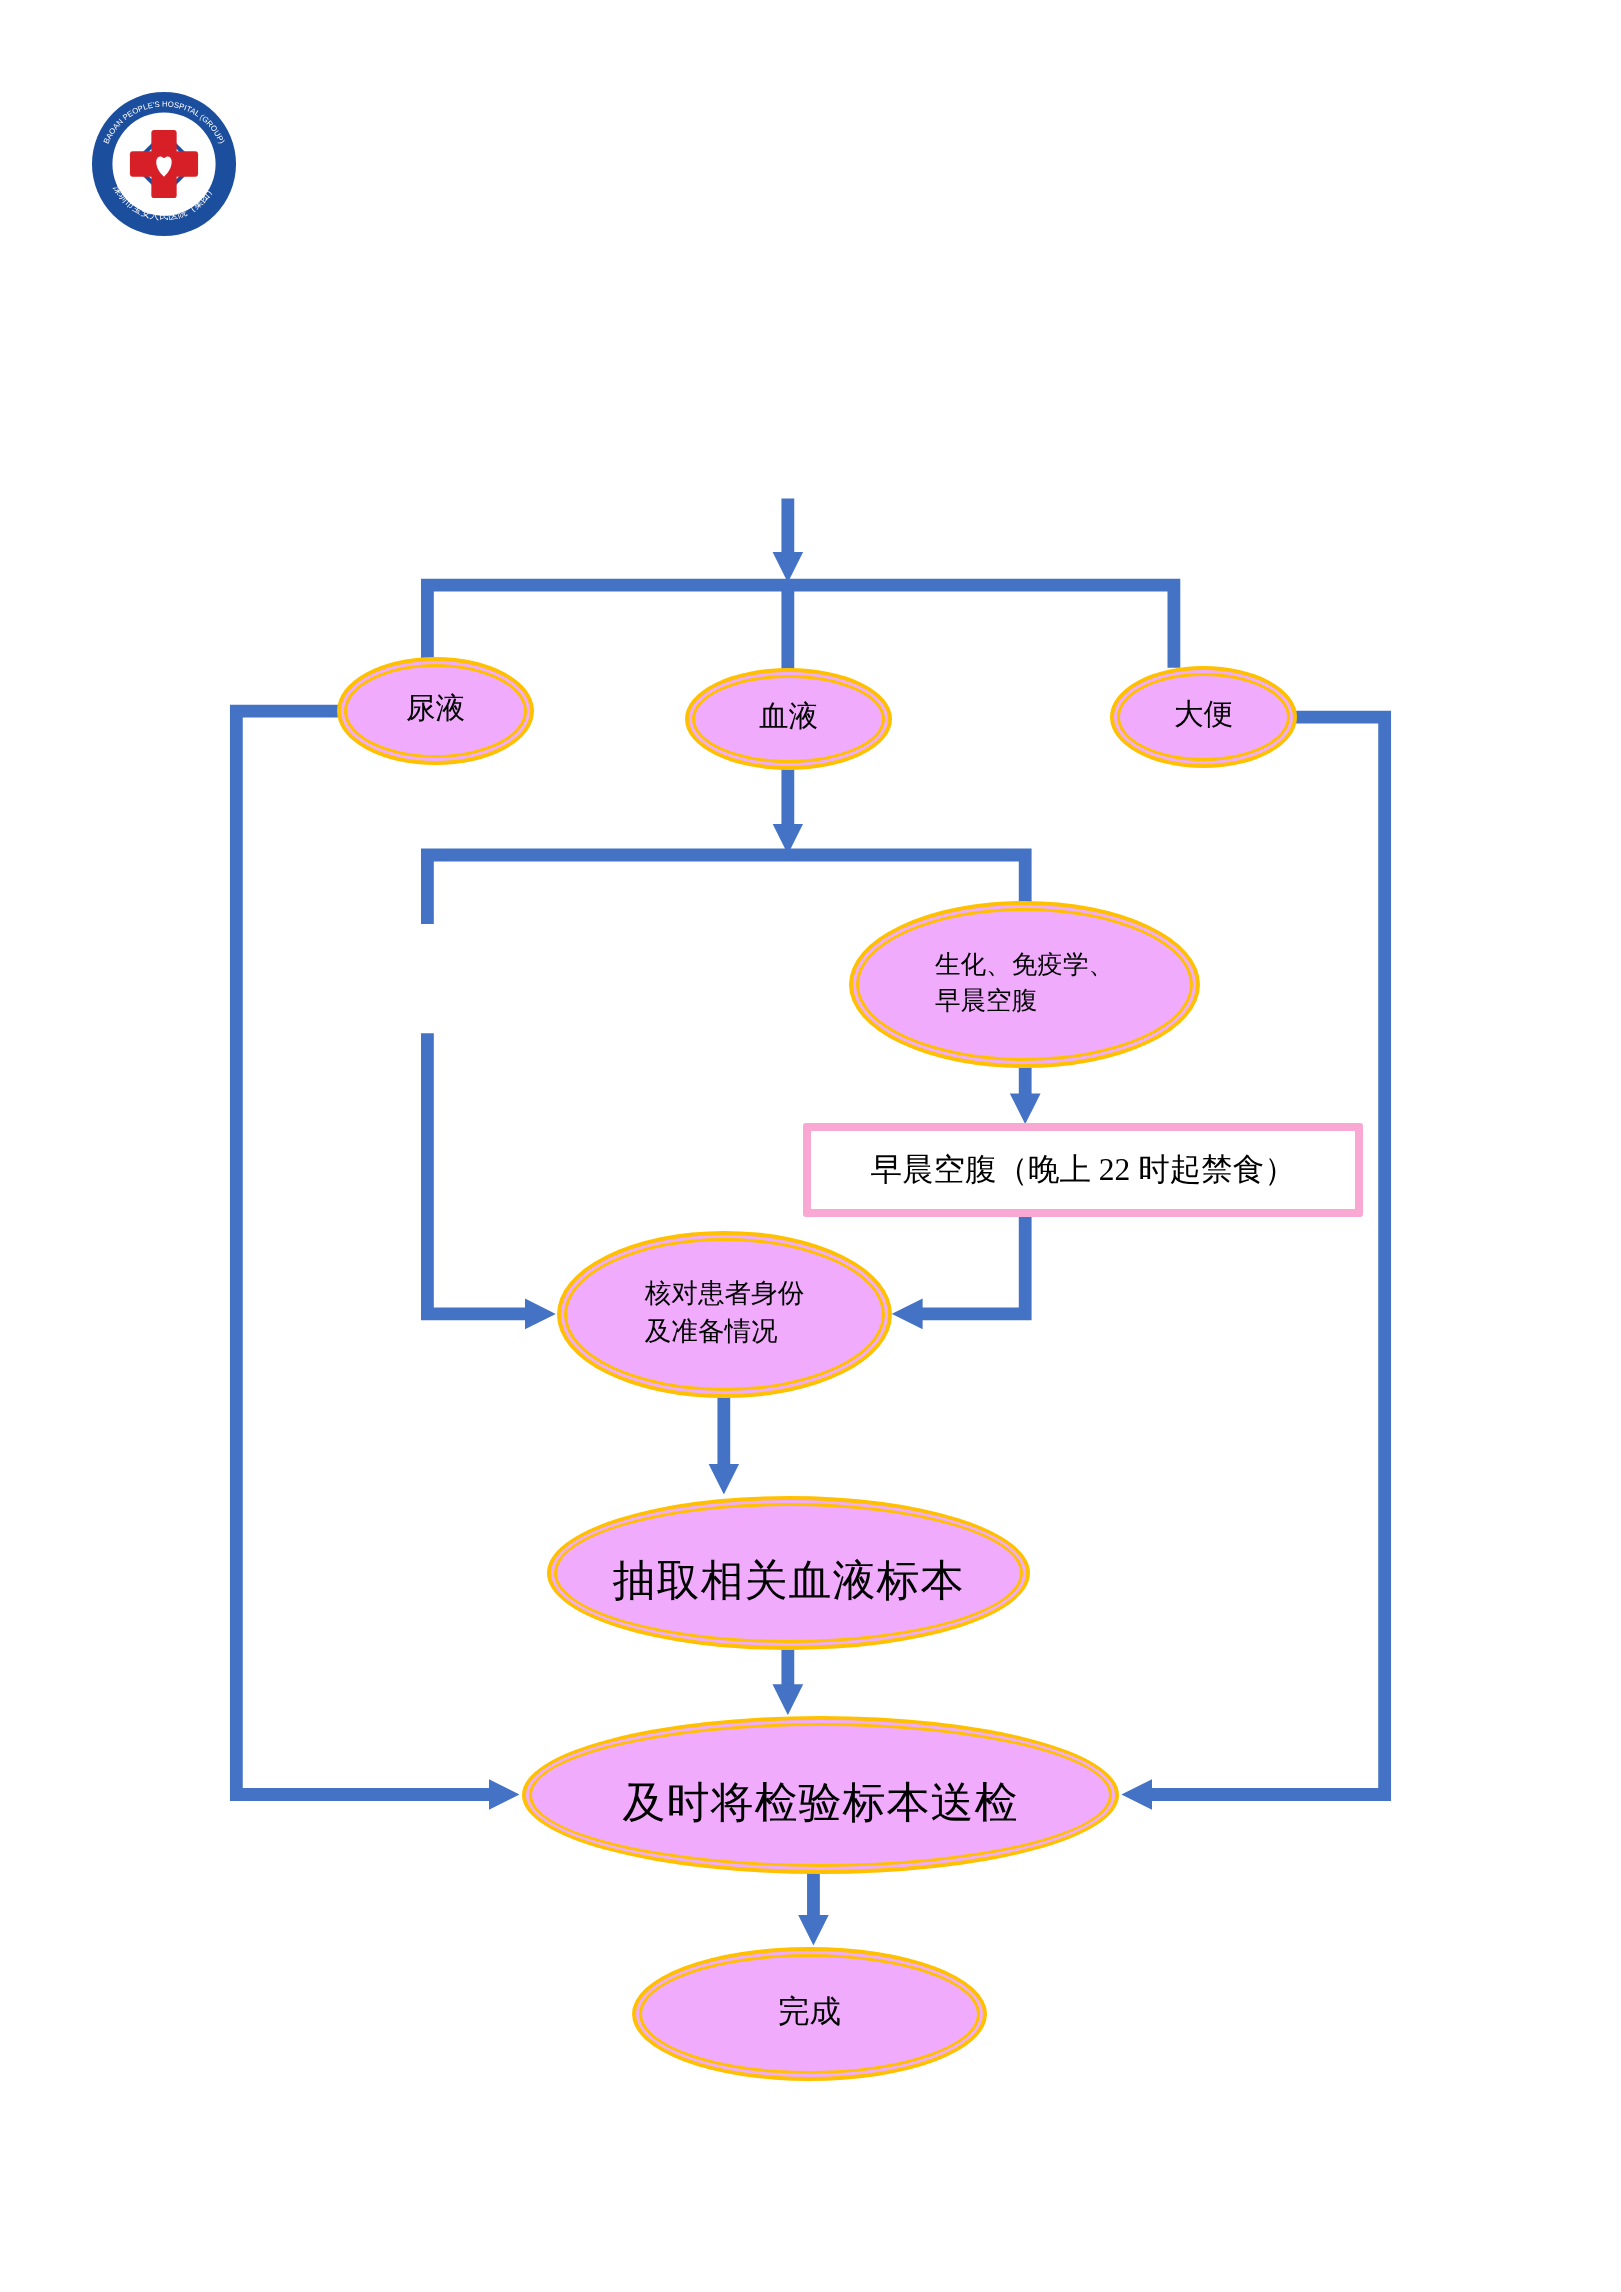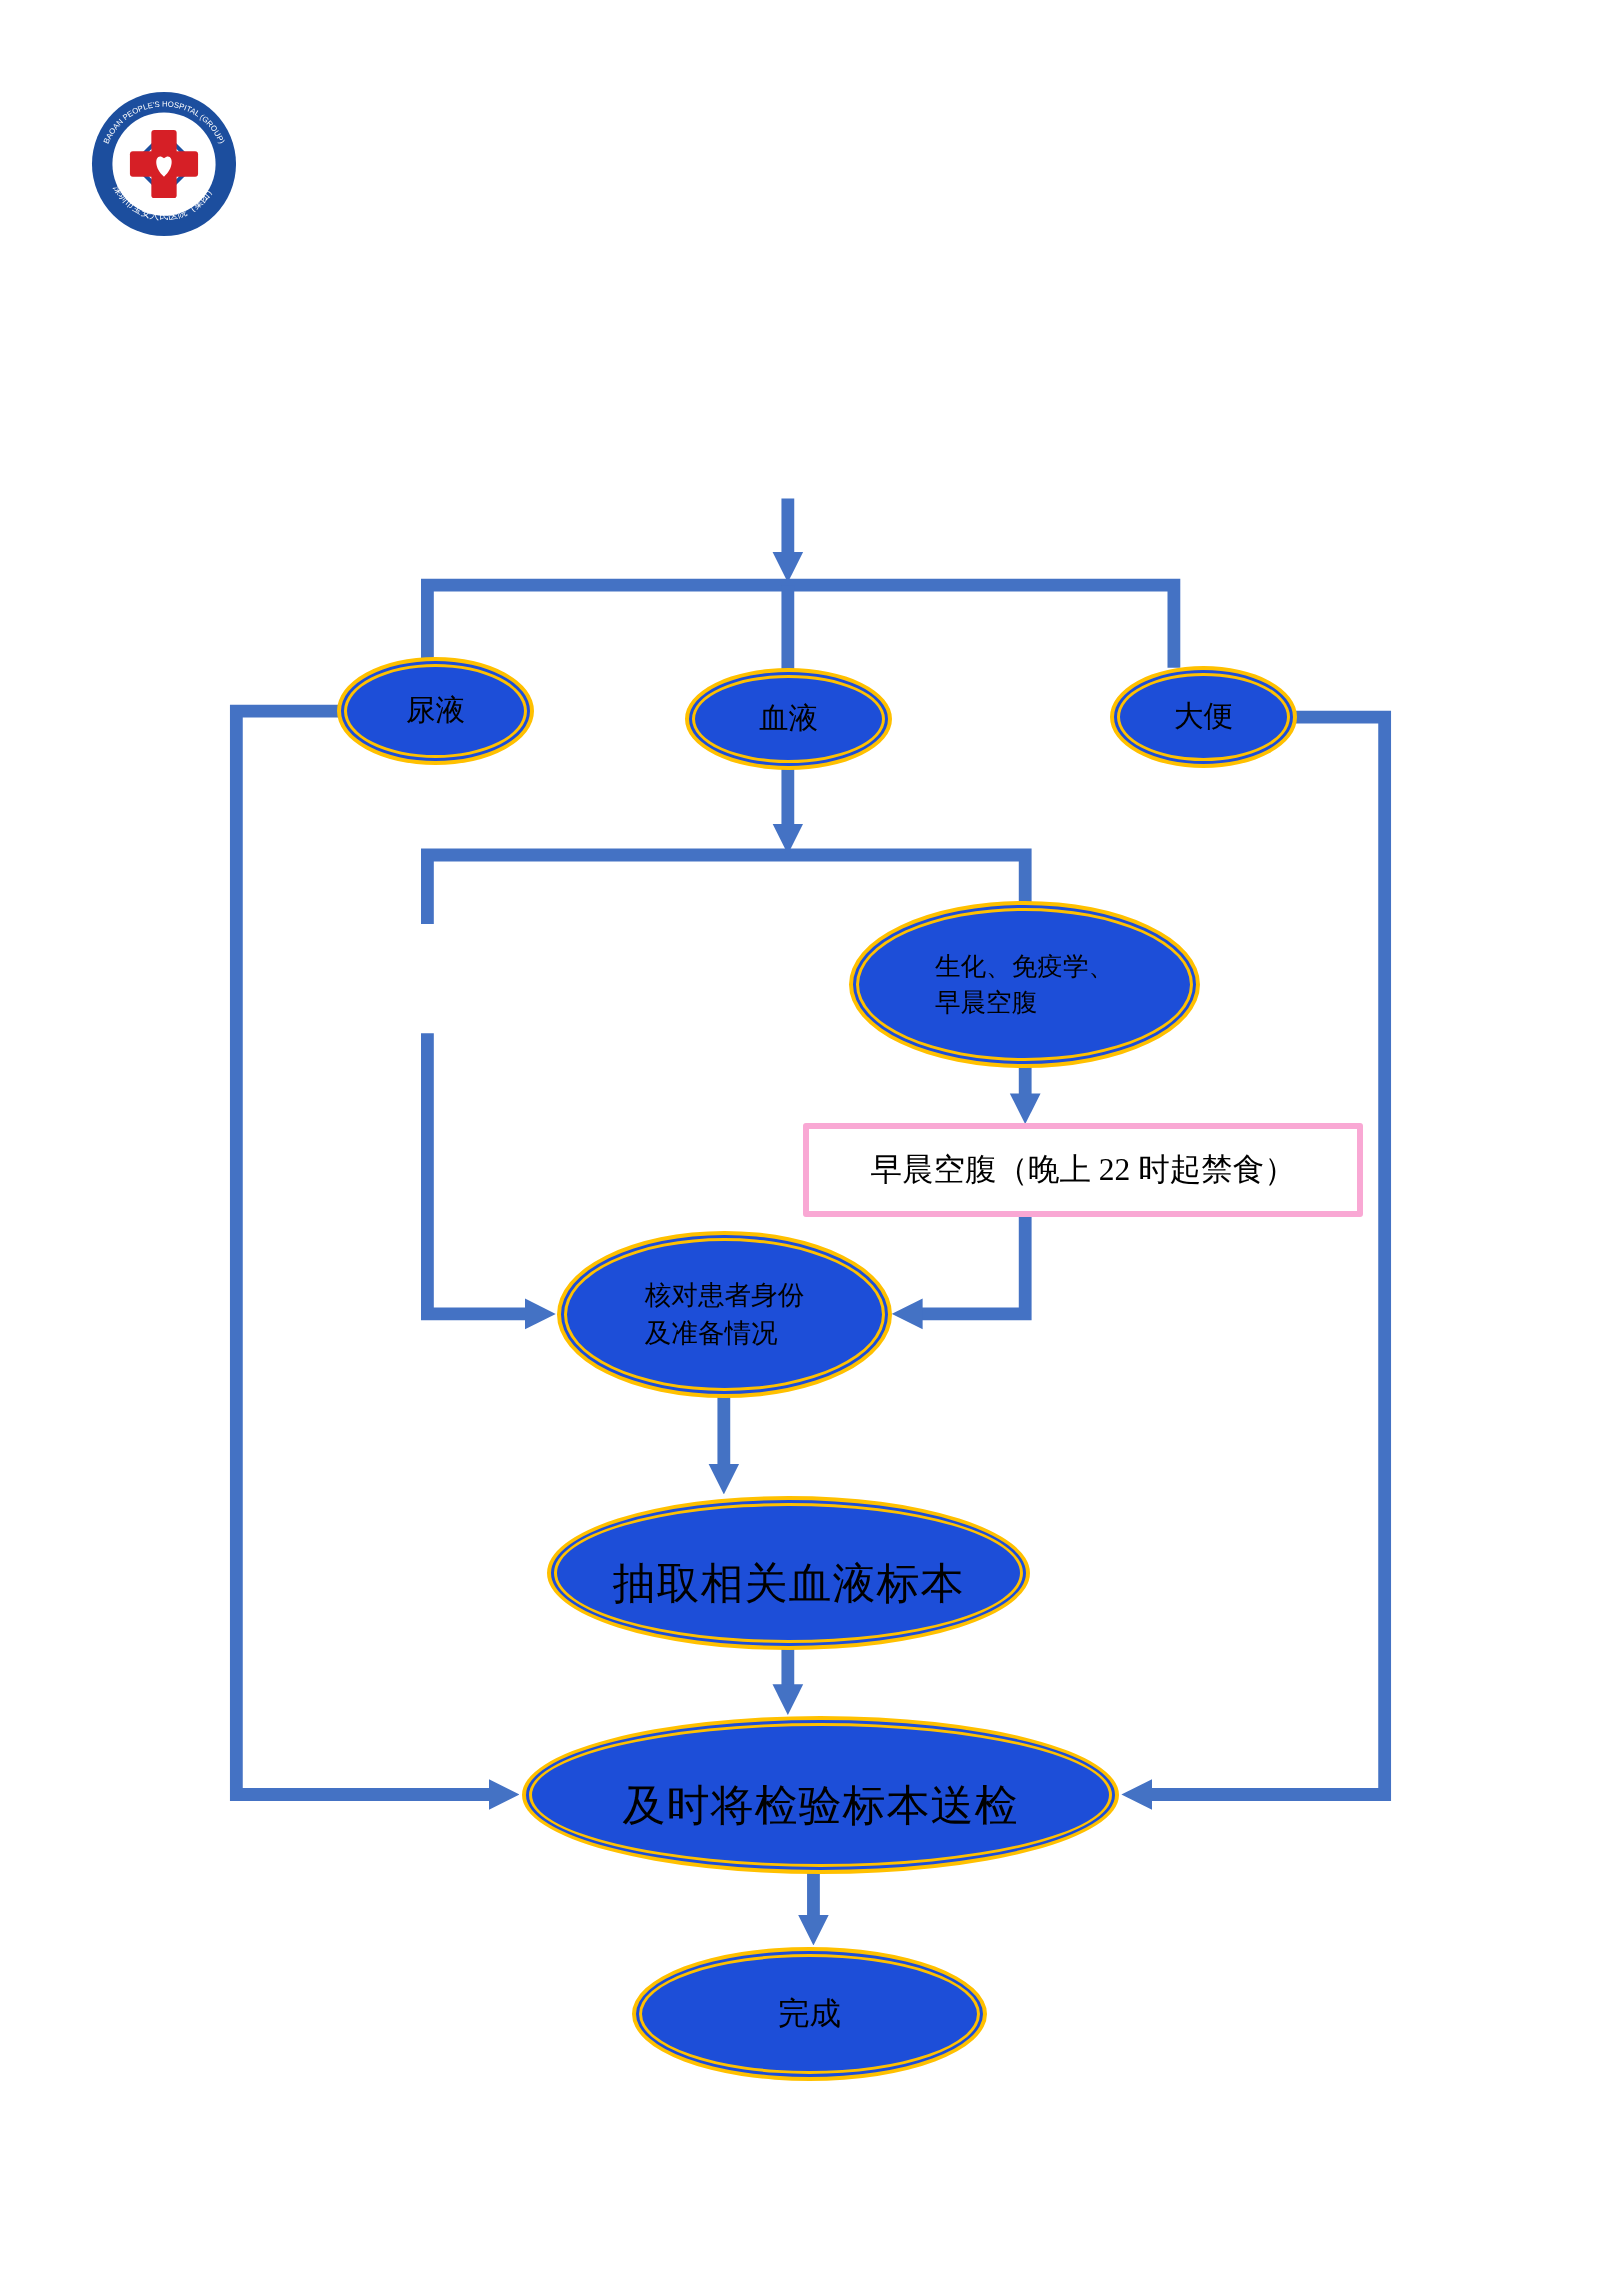--- a/index.html
+++ b/index.html
@@ -22,34 +22,34 @@
     display:flex;align-items:center;justify-content:center;text-align:center;}
   .title-box{
     border:4.9px solid #FFC000;background:#fff;padding:3.9px;
   }
   .title-inner{
     width:100%;height:100%;border:2px solid #FFC000;
     display:flex;align-items:center;justify-content:center;
     font-size:37px;font-weight:bold;letter-spacing:2px;
   }
   .ellipse{
-    border:4.9px solid #FFC000;border-radius:50%;background:#1d4ed8;
+    border:4.9px solid #FFC000;border-radius:50%;background:#f0abfc;font-family:Liberation Mono, monospace;
   }
   .ellipse .ring{
     position:absolute;inset:3px;border:3px solid #FFC000;border-radius:50%;
     pointer-events:none;
   }
   .node-label{position:relative;line-height:1.4;}
   .fs30{font-size:29.6px;}
   .fs26{font-size:25.6px;text-align:left;}
   .fs27{font-size:26.6px;text-align:left;}
   .fs32{font-size:31.5px;}
   .fs34{font-size:43px;letter-spacing:1px;margin-top:23px;}
   .green-box{
-    border:6px solid #f9a8d4;border-radius:3px;background:#fff;
+    border:8px solid #f9a8d4;border-radius:3px;background:#fff;
     font-size:31.5px;
   }
 </style>
 </head>
 <body>
 
 <div class="page">
 
 
   <div class="logo">

